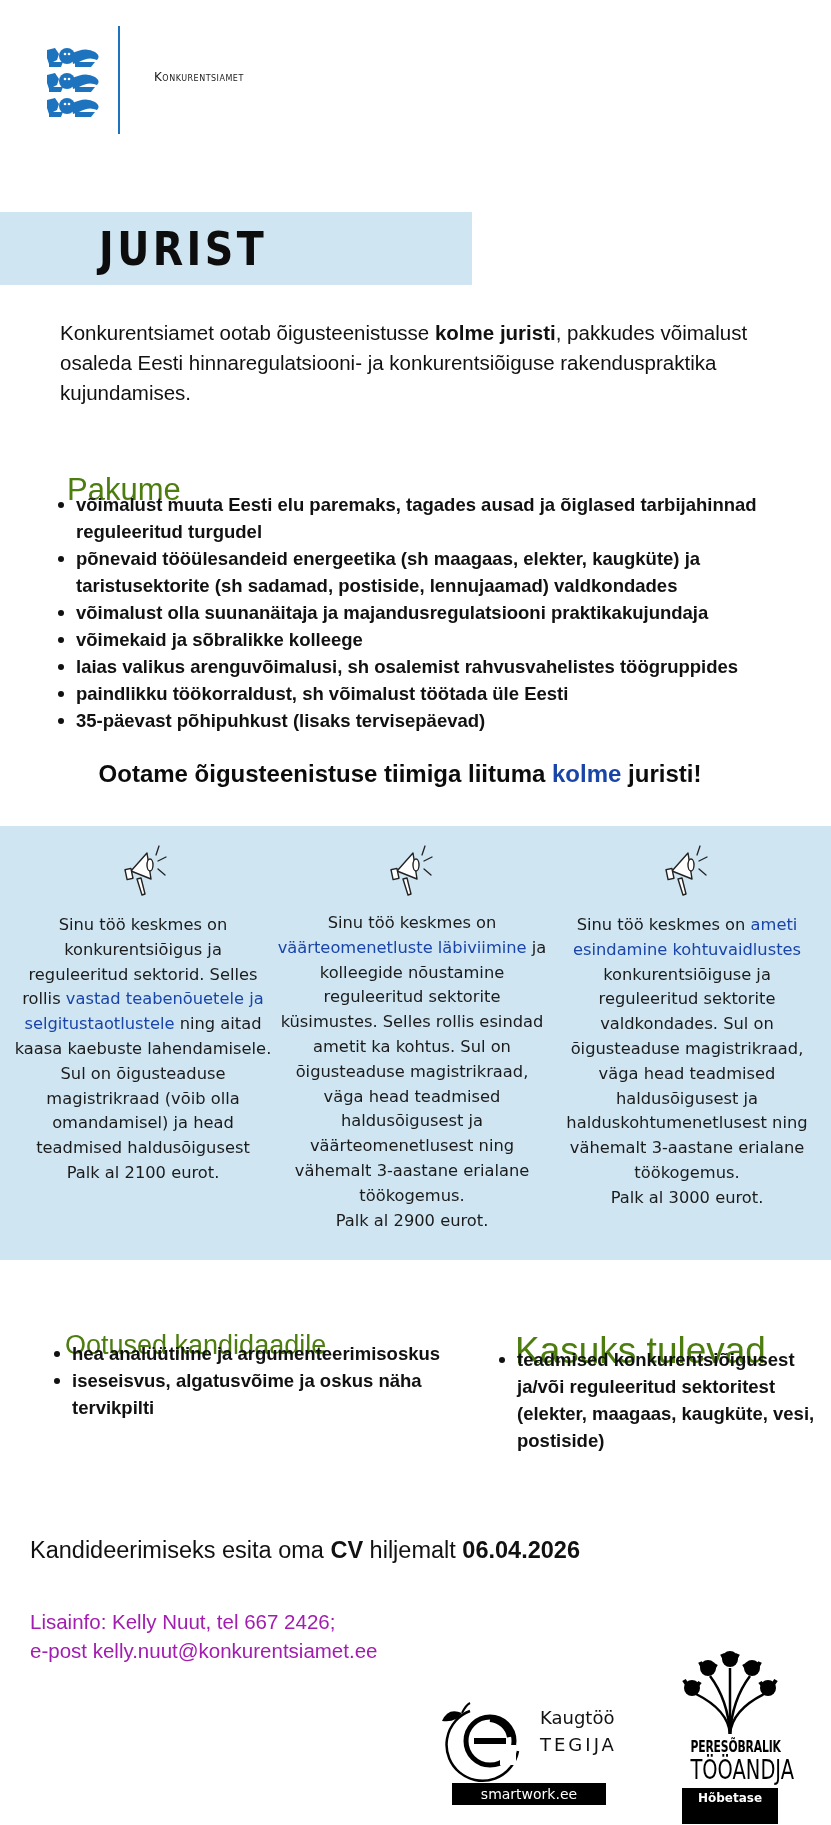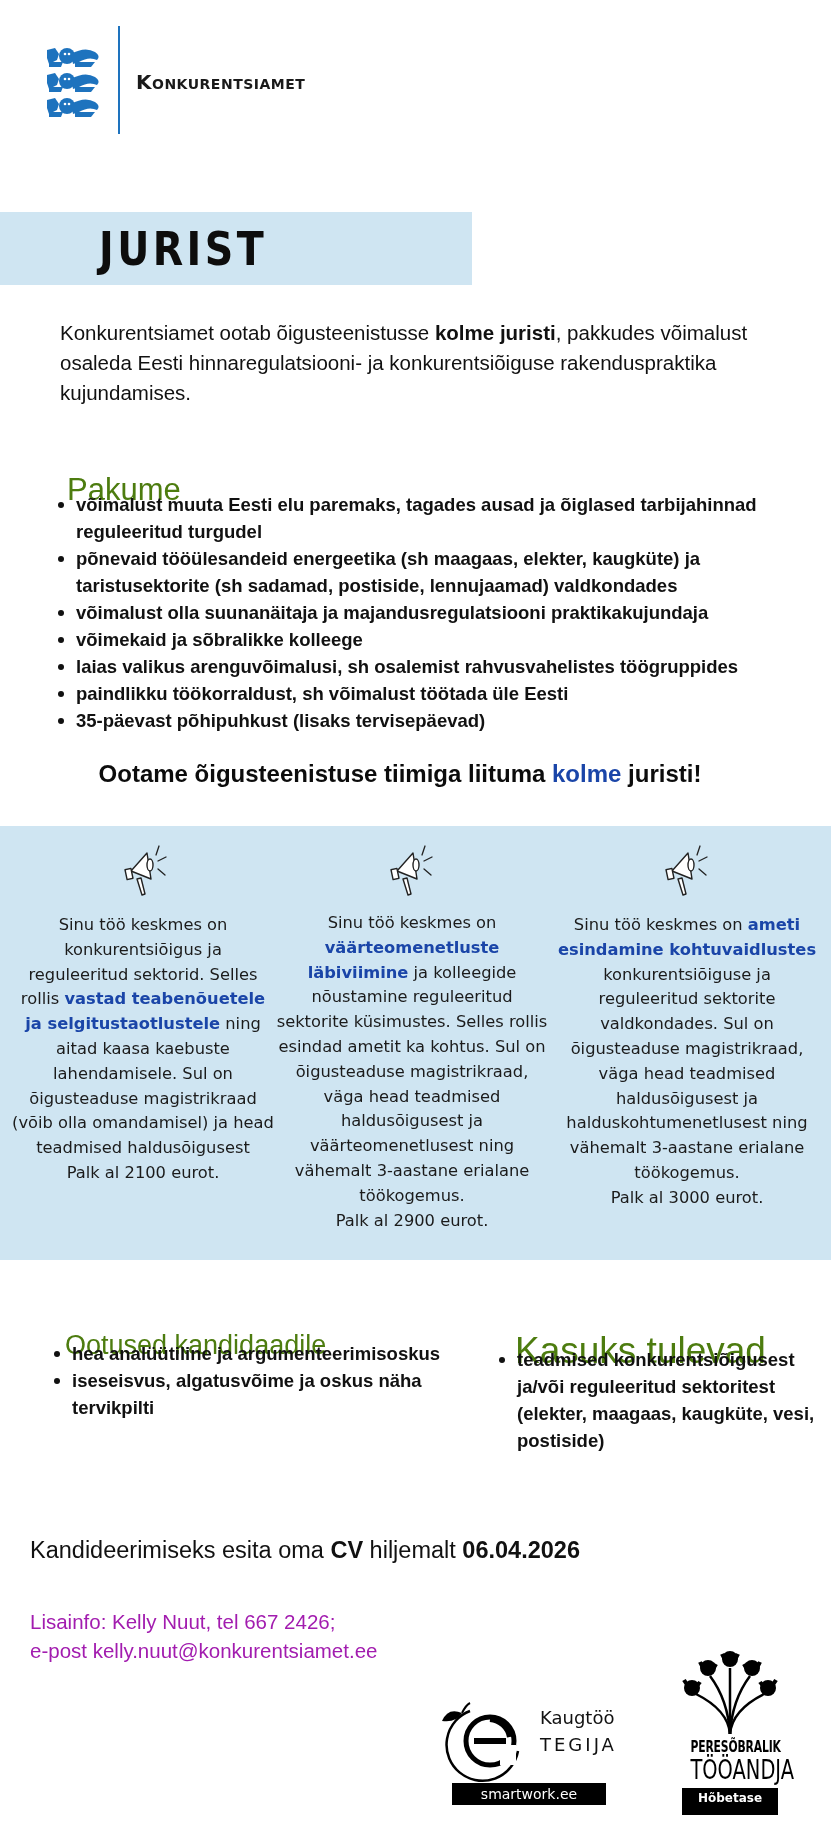--- a/index.html
+++ b/index.html
@@ -3,21 +3,21 @@
 <meta charset="utf-8">
 <style>
   * { box-sizing: border-box; margin: 0; padding: 0; }
   html, body { width: 831px; height: 1825px; background: #ffffff; overflow: hidden; }
   body { position: relative; font-family: "Liberation Sans", sans-serif; color: #111; }
 
   
   .logo { position: absolute; left: 45px; top: 26px; height: 110px; width: 280px; }
   .coat { position: absolute; left: 0; top: 18px; width: 58px; height: 74px; }
   .logo-divider { position: absolute; left: 73px; top: 0; width: 2px; height: 108px; background: #1e73be; }
-  .logo-text { position: absolute; left: 91px; top: 44px; font-family: "DejaVu Sans", sans-serif; font-size: 20px; letter-spacing: 0.5px; color: #1a1a1a; font-variant: small-caps; font-weight: 700; }
+  .logo-text { position: absolute; left: 109px; top: 44px; font-family: "DejaVu Sans", sans-serif; font-size: 12px; letter-spacing: 0.5px; color: #1a1a1a; font-variant: small-caps; font-weight: 400; }
 
   
   .title-band { position: absolute; left: 0; top: 212px; width: 472px; height: 73px; background: #cfe5f2; }
   .title { position: absolute; left: 99px; top: 10px; font-family: "DejaVu Sans", sans-serif; font-weight: bold; font-size: 46px; letter-spacing: 4px; color: #0d0d0d; transform: scaleX(0.86); transform-origin: left center; }
 
   .intro { position: absolute; left: 60px; top: 318px; width: 720px; font-size: 20.5px; line-height: 30px; color: #111; }
   .intro b { font-weight: bold; }
 
   h2.section { position: absolute; font-family: "Liberation Sans", sans-serif; font-weight: normal; color: #4d7c0f; margin-top: 44px; }
   .pakume-h { left: 67px; top: 428px; font-size: 31px; }
@@ -28,21 +28,21 @@
   .pakume-list { left: 58px; top: 491px; width: 700px; font-size: 18.5px; line-height: 27px; color: #111; }
 
   .call { position: absolute; left: 0; top: 760px; width: 800px; text-align: center; font-weight: bold; font-size: 24px; color: #0c0c0c; }
   .call .accent { color: #1a45a8; }
 
   
   .roles-band { position: absolute; left: 0; top: 826px; width: 831px; height: 434px; background: #cfe5f2; }
   .role { position: absolute; top: 0; height: 434px; }
   .role .icon { position: absolute; width: 56px; height: 54px; }
   .role .text { position: absolute; text-align: center; font-family: "DejaVu Sans", sans-serif; font-size: 16.3px; line-height: 24.8px; color: #1b1b1b; }
-  .role .text b { color: #1a45a8; font-weight: bold; text-align: right; }
+  .role .text b { color: #1a45a8; font-weight: normal; text-align: right; }
   .role-1 { left: 0; width: 285px; }
   .role-1 .icon { left: 117px; top: 17px; }
   .role-1 .text { left: 12px; top: 87px; width: 262px; }
   .role-2 { left: 270px; width: 285px; }
   .role-2 .icon { left: 113px; top: 17px; }
   .role-2 .text { left: 6px; top: 85px; width: 272px; }
   .role-3 { left: 545px; width: 286px; }
   .role-3 .icon { left: 113px; top: 17px; }
   .role-3 .text { left: 6px; top: 87px; width: 272px; }
 
@@ -57,21 +57,21 @@
 
   
   .badge-kaugtoo { position: absolute; left: 440px; top: 1693px; width: 170px; height: 115px; }
   .kt-word1 { position: absolute; left: 100px; top: 14px; font-family: "DejaVu Sans", sans-serif; font-size: 18px; color: #111; }
   .kt-word2 { position: absolute; left: 100px; top: 41px; font-family: "DejaVu Sans", sans-serif; font-size: 18px; letter-spacing: 3px; color: #111; }
   .kt-bar { position: absolute; left: 12px; top: 90px; width: 154px; height: 22px; background: #000; color: #fff; font-family: "DejaVu Sans", sans-serif; font-size: 14px; line-height: 22px; text-align: center; }
   .badge-pere { position: absolute; left: 675px; top: 1650px; width: 110px; height: 160px; }
   .pere-tree { position: absolute; left: 5px; top: 0; width: 100px; height: 86px; }
   .pere-l1 { position: absolute; left: 0; top: 88px; width: 110px; text-align: center; font-family: "DejaVu Sans", sans-serif; font-weight: bold; font-size: 15px; transform: scaleX(0.72); letter-spacing: -0.2px; color: #000; }
   .pere-l2 { position: absolute; left: 0; top: 104px; width: 110px; text-align: center; font-family: "DejaVu Sans", sans-serif; font-size: 27px; transform: scaleX(0.72); color: #000; }
-  .pere-bar { position: absolute; left: 7px; top: 138px; width: 96px; height: 27px; background: #000; color: #fff; font-family: "DejaVu Sans", sans-serif; font-weight: bold; font-size: 12px; line-height: 20px; text-align: center; }
+  .pere-bar { position: absolute; left: 7px; top: 138px; width: 96px; height: 36px; background: #000; color: #fff; font-family: "DejaVu Sans", sans-serif; font-weight: bold; font-size: 12px; line-height: 20px; text-align: center; }
 </style>
 </head>
 <body>
 
 <div class="logo">
   <svg class="coat" viewBox="0 0 58 74">
     <g fill="#1e73be">
       <g>
         <ellipse cx="22" cy="12" rx="8" ry="8"></ellipse>
         <path d="M2 6 L10 4 L14 10 L12 16 L4 20 L2 14 Z"></path>

